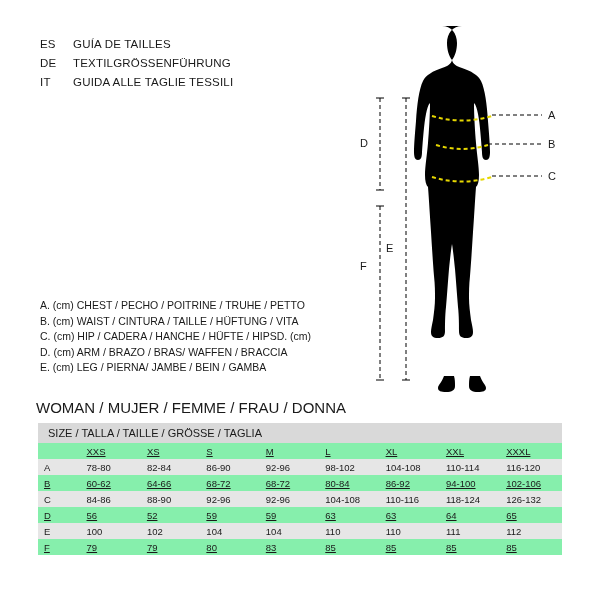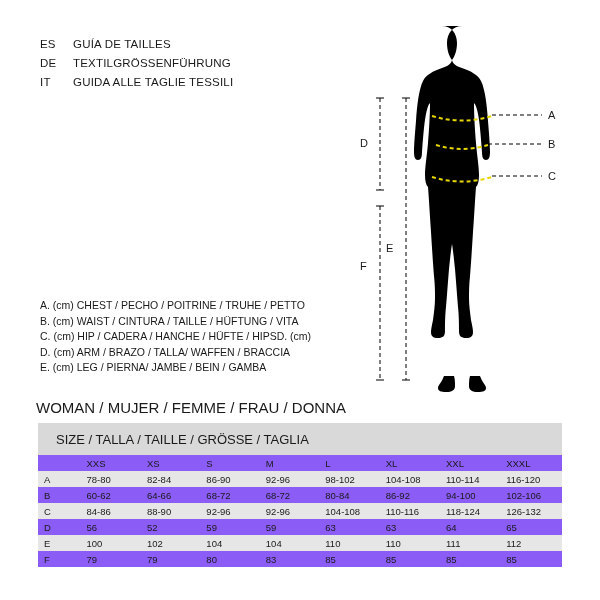--- a/index.html
+++ b/index.html
@@ -77,28 +77,29 @@
   .table td, .table th {
     text-align: left;
     font-weight: normal;
     padding: 0;
   }
   .table tr {
     height: 16px;
   }
   .row-head td {
     background: #d9d9d9;
-    font-size: 13px;
-    padding-left: 18px;
-    height: 32px;
+    font-size: 11px;
+    padding-left: 10px;
+    height: 20px;
   }
   .row-light td {
-    background: #8b5cf6;
+    background: #86efac;
     padding-left: 6px;
     height: 16px;
+    text-decoration: underline;
   }
   .row-dark td {
     background: #e6e6e6;
     padding-left: 6px;
     height: 16px;
   }
   .col-label {
     width: 48px;
   }
   .col-val {
@@ -231,21 +232,21 @@
         <line x1="36" y1="360" x2="44" y2="360"></line>
       </g>
       <text x="20" y="250" font-family="Liberation Sans, sans-serif" font-size="11" fill="#1a1a1a">F</text>
     </svg>
   </div>
 
   <div class="legend">
     <div class="legend-row">A. (cm) CHEST / PECHO / POITRINE / TRUHE / PETTO</div>
     <div class="legend-row">B. (cm) WAIST / CINTURA / TAILLE / HÜFTUNG / VITA</div>
     <div class="legend-row">C. (cm) HIP / CADERA / HANCHE / HÜFTE / HIPSD. (cm)</div>
-    <div class="legend-row">D. (cm) ARM / BRAZO / TALLA/ WAFFEN / BRACCIA</div>
+    <div class="legend-row">D. (cm) ARM / BRAZO / BRAS/ WAFFEN / BRACCIA</div>
     <div class="legend-row">E. (cm) LEG / PIERNA/ JAMBE / BEIN / GAMBA</div>
   </div>
 
   <div class="gender-row">WOMAN / MUJER / FEMME / FRAU / DONNA</div>
 
   <table class="table">
     <tbody>
       <tr class="row-head">
         <td colspan="9">SIZE / TALLA / TAILLE / GRÖSSE / TAGLIA</td>
       </tr>

